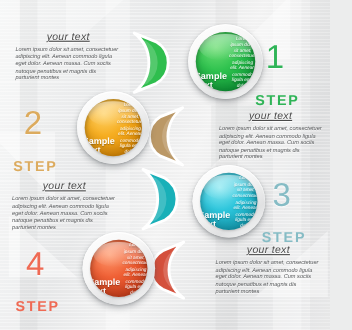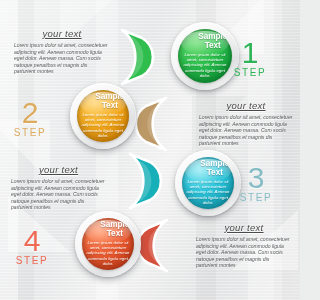--- a/index.html
+++ b/index.html
@@ -37,22 +37,22 @@
   .panel.left .head{text-align:center;}
   .panel.right .head{text-align:center;}
 
   
   .stepnum{position:absolute;text-align:center;line-height:1;}
   .stepnum .n{
     font-size:30px;font-weight:400;line-height:26px;display:block;
     text-shadow:0 1px 1px rgba(255,255,255,.8);
   }
   .stepnum .w{
-    font-size:10px;font-weight:400;letter-spacing:1.6px;display:block;
-    margin-top:2px;
+    font-size:13px;font-weight:700;letter-spacing:1.6px;display:block;
+    margin-top:18px;
   }
 
   
   .node{position:absolute;border-radius:50%;}
   .ring{
     position:absolute;inset:0;border-radius:50%;
     background:linear-gradient(145deg,#ffffff 0%,#f6f6f6 42%,#e0e1e2 72%,#fbfbfb 100%);
     box-shadow:0 3px 6px rgba(60,65,70,.34),
                0 1px 2px rgba(60,65,70,.22),
                inset 0 1px 1px rgba(255,255,255,.95);
@@ -63,31 +63,31 @@
                inset 0 -6px 10px rgba(0,0,0,.16),
                0 1px 2px rgba(0,0,0,.18);
   }
   .disc .gloss{
     position:absolute;left:6%;right:6%;top:3%;height:46%;
     border-radius:50%;
     background:linear-gradient(180deg,rgba(255,255,255,.48),rgba(255,255,255,0));
     pointer-events:none;
   }
   .disc .txt{
-    position:absolute;inset:0;display:flex;flex-direction:column;
+    position:absolute;inset:0;display:flex;
     align-items:center;justify-content:center;
     text-align:center;color:#ffffff;padding:0 5%;
     box-sizing:border-box;
   }
   .disc .sample{
     font-weight:700;font-size:8.2px;line-height:8.6px;
     align-self:flex-end;margin-right:2px;
     text-shadow:0 1px 1px rgba(0,0,0,.28);
   }
-  .disc .sample .two{display:block;text-align:center;}
+  .disc .sample .two{display:block;text-align:left;}
   .disc .lorem{
     font-size:4.3px;line-height:5.4px;font-style:italic;
     margin-top:1px;text-shadow:0 1px 1px rgba(0,0,0,.22);
   }
 
   
   .arc{position:absolute;}
   .arc svg{display:block;overflow:visible;}
 </style>
 </head>

